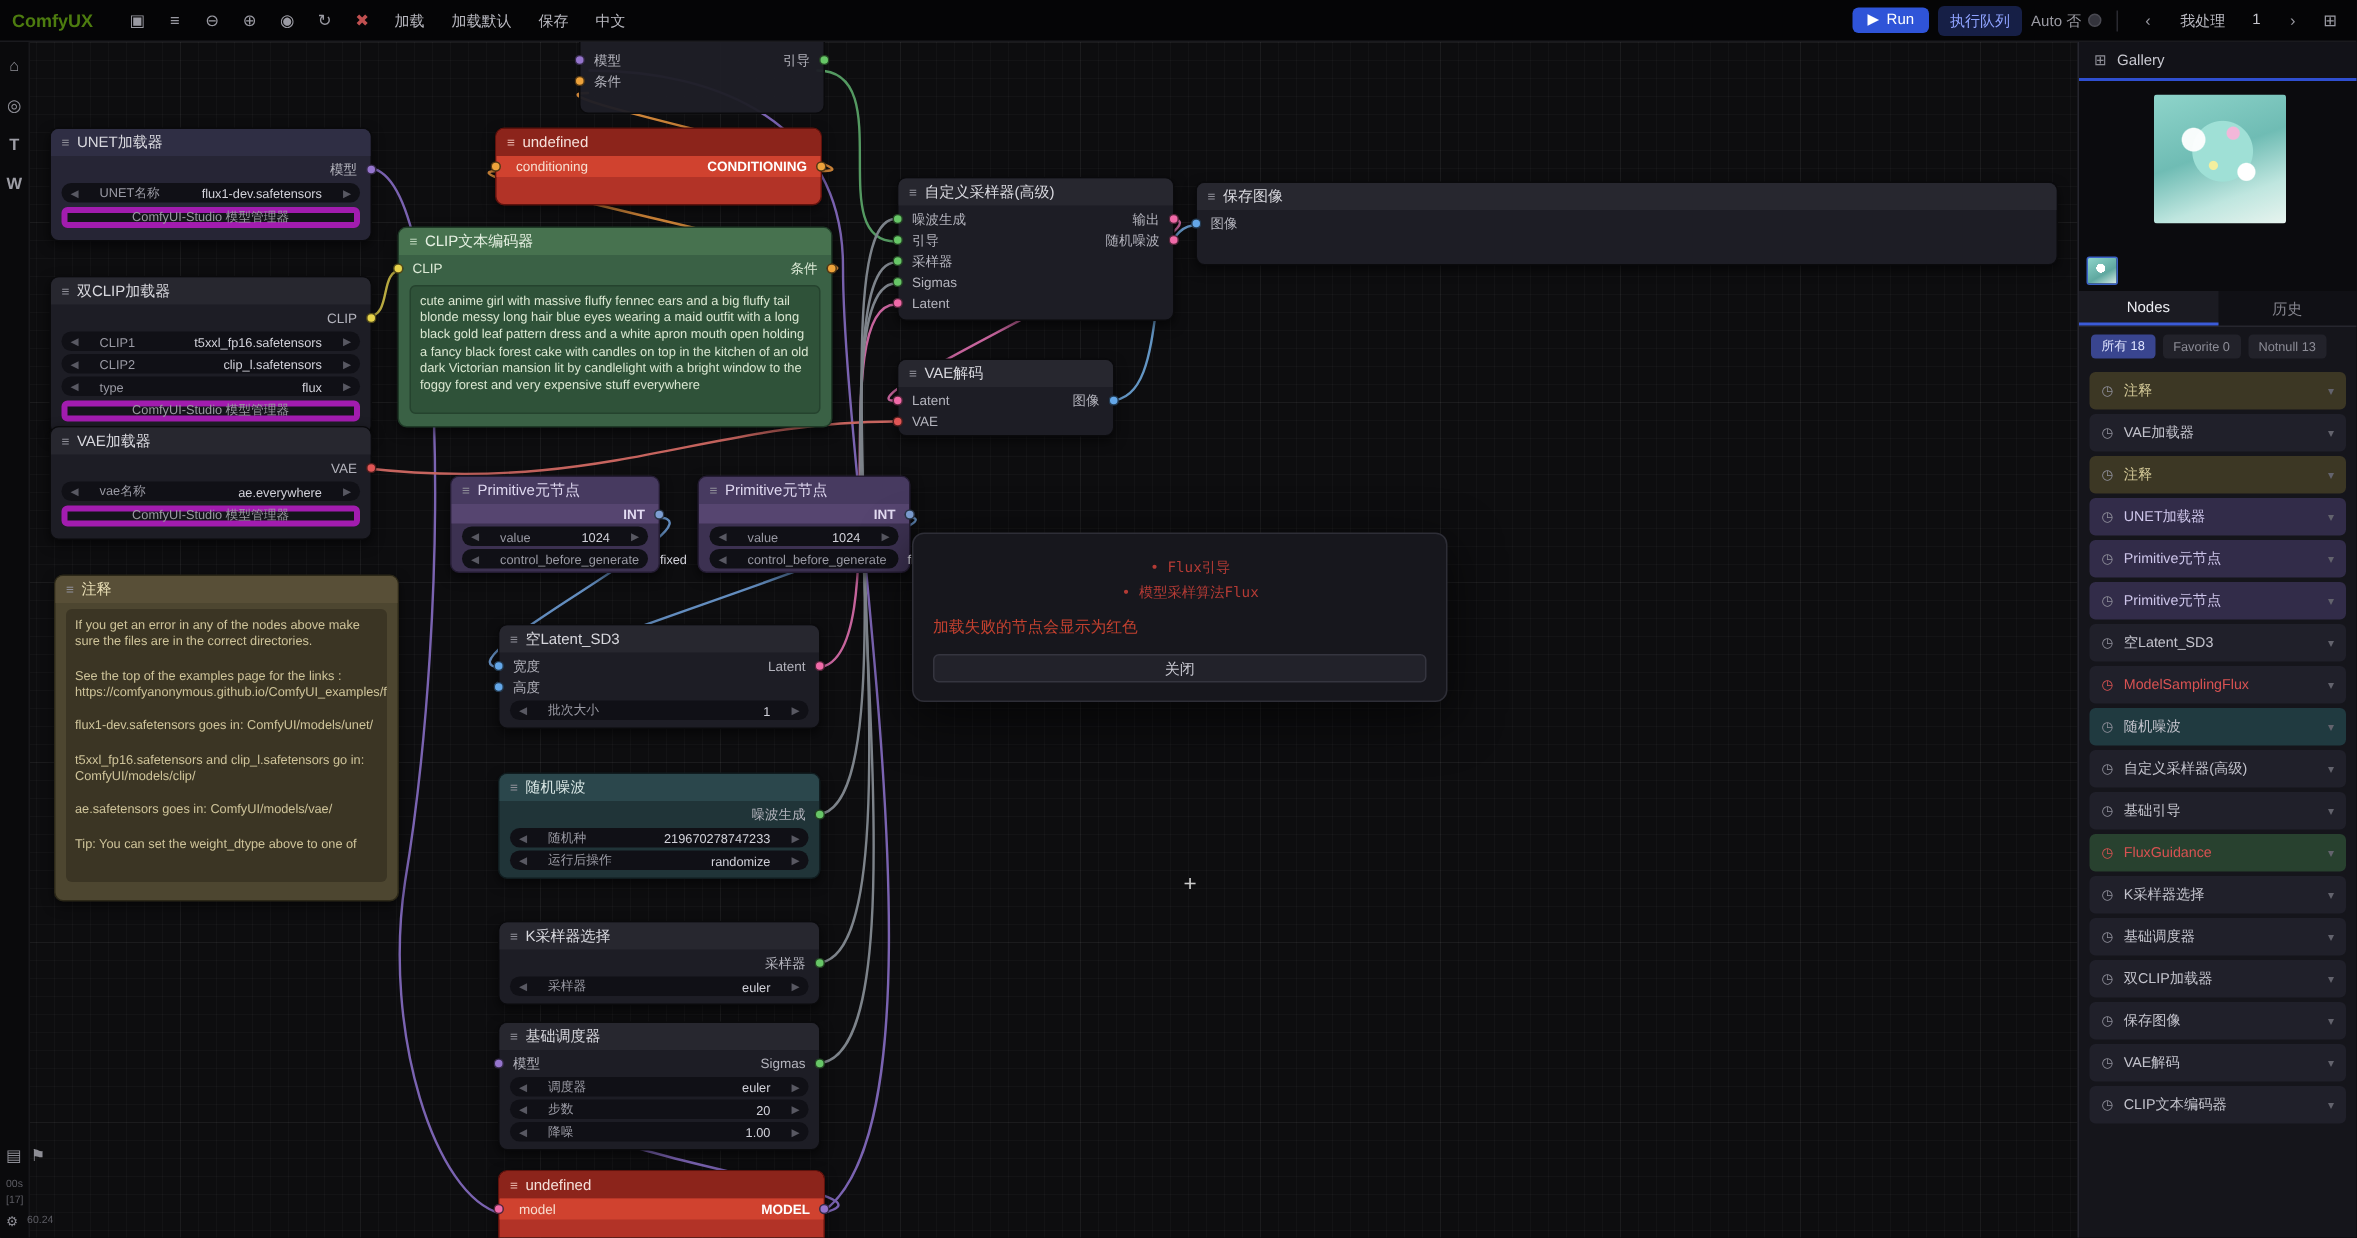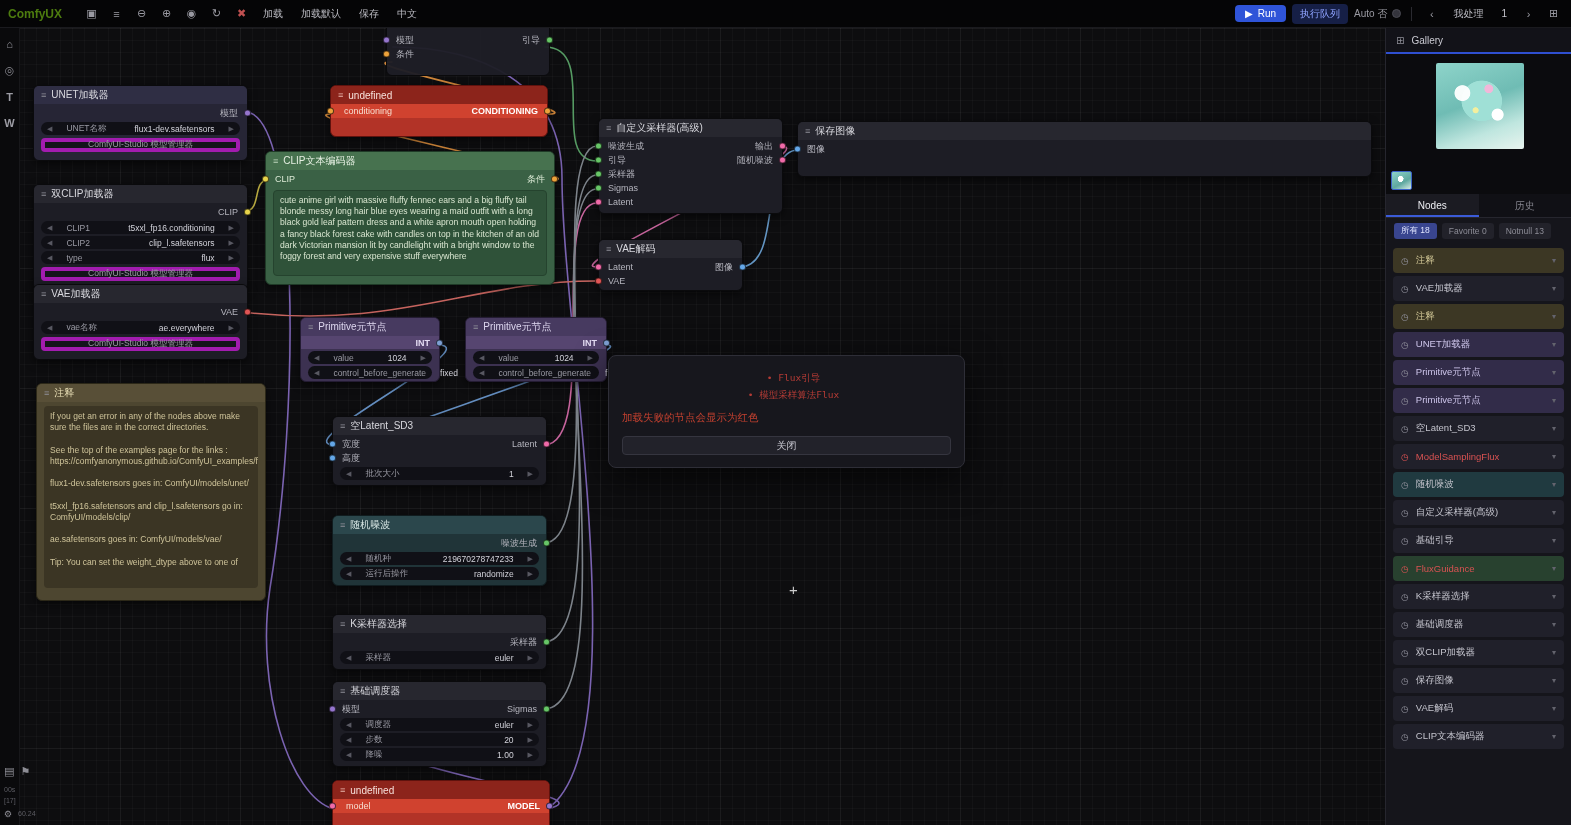--- a/index.html
+++ b/index.html
@@ -270,21 +270,21 @@
       <div class="rows">
         <div class="srow">
           <span class="r">
               <span>CLIP</span>
             <i class="dot out c-yellow"></i>
             </span>
         </div>
         <div class="widget">
           <span class="arr">◀</span>
           <span>CLIP1</span>
-          <span class="wvalue">t5xxl_fp16.conditioning</span>
+          <span class="wvalue">t5xxl_fp16.safetensors</span>
           <span class="arr">▶</span>
         </div>
         <div class="widget">
           <span class="arr">◀</span>
           <span>CLIP2</span>
           <span class="wvalue">clip_l.safetensors</span>
           <span class="arr">▶</span>
         </div>
         <div class="widget">
           <span class="arr">◀</span>

